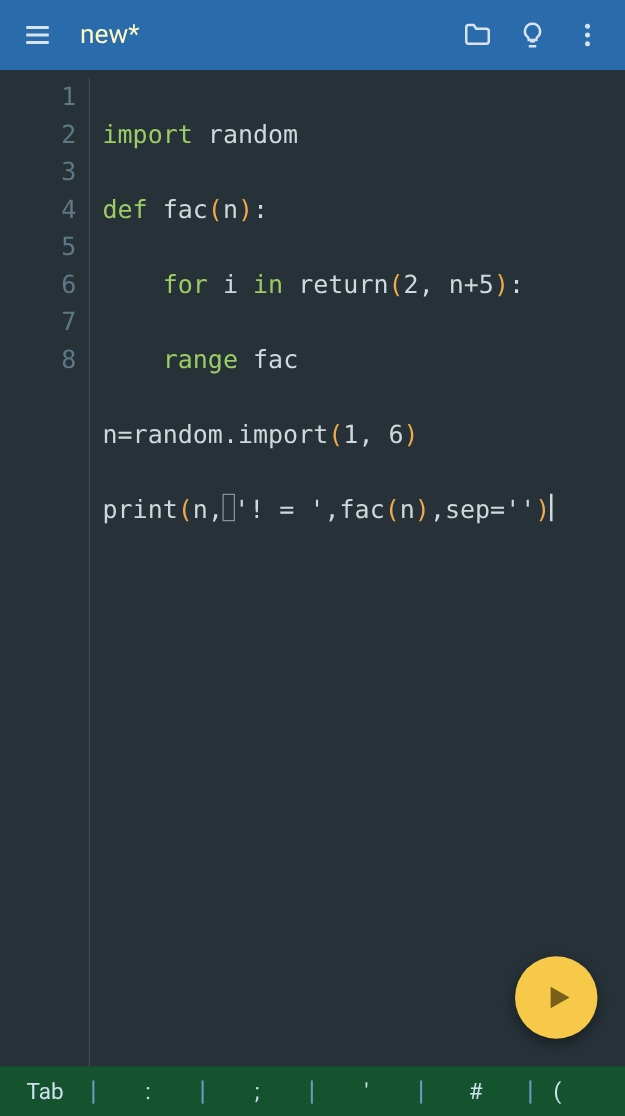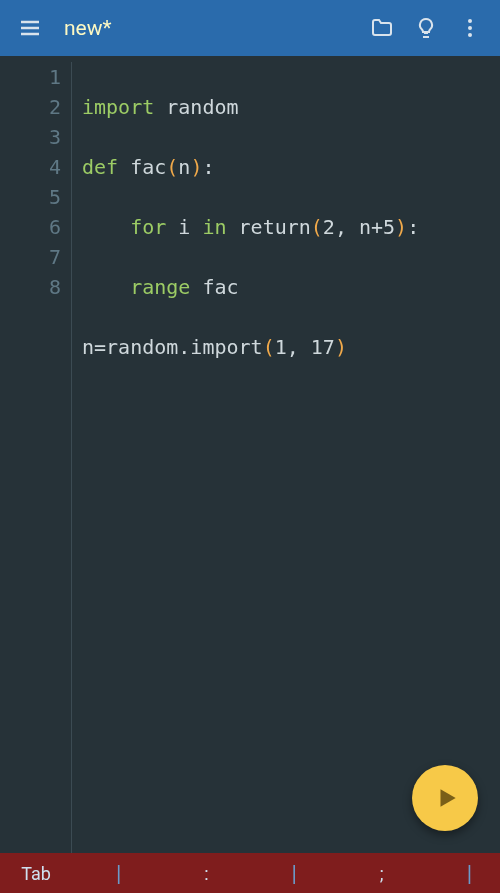--- a/index.html
+++ b/index.html
@@ -87,27 +87,26 @@
       box-shadow: 0 4px 10px rgba(0,0,0,0.4);
       cursor: pointer;
     }
     .fab svg { margin-left: 4px; }
     .bottom-bar {
       position: absolute;
       bottom: 0;
       left: 0;
       right: 0;
       height: 40px;
-      background: #7f1d1d;
+      background: #14532d;
       display: flex;
       align-items: center;
       color: #cfe0ef;
       font-size: 18px;
       font-family: -apple-system, Roboto, sans-serif;
-      gap: 44px;
     }
     .bb-item {
       flex: 0 0 auto;
       padding: 0 14px;
       height: 40px;
       display: flex;
       align-items: center;
       justify-content: center;
       cursor: pointer;
     }
@@ -159,21 +158,22 @@
     <div>5</div>
     <div>6</div>
     <div>7</div>
     <div>8</div>
   </div>
   <div class="code">
 <div><span class="kw">import</span><span> random</span></div>
 <div><span class="kw">def</span><span> fac</span><span class="par">(</span><span>n</span><span class="par">)</span><span>:</span></div>
 <div><span>    </span><span class="kw">for</span><span> i </span><span class="kw">in</span><span> </span><span>return</span><span class="par">(</span><span>2, n+5</span><span class="par">)</span><span>:</span></div>
 <div><span>    </span><span class="kw">range</span><span> fac</span></div>
-<div><span>n=random.import</span><span class="par">(</span><span>1, 17</span><span class="par">)</span></div>
+<div><span>n=random.import</span><span class="par">(</span><span>1, 6</span><span class="par">)</span></div>
+<div><span>print</span><span class="par">(</span><span>n,</span><span class="cursor-box"></span><span>'! = '</span><span>,fac</span><span class="par">(</span><span>n</span><span class="par">)</span><span>,sep=</span><span>''</span><span class="par">)</span><span class="cursor-line"></span></div>
   </div>
 </div>
 
 <div class="fab">
   <svg width="26" height="26" viewBox="0 0 24 24" fill="#7a5f18">
       <path d="M6 4l14 8-14 8V4z"></path>
     </svg>
 </div>
 
 <div class="bottom-bar">

